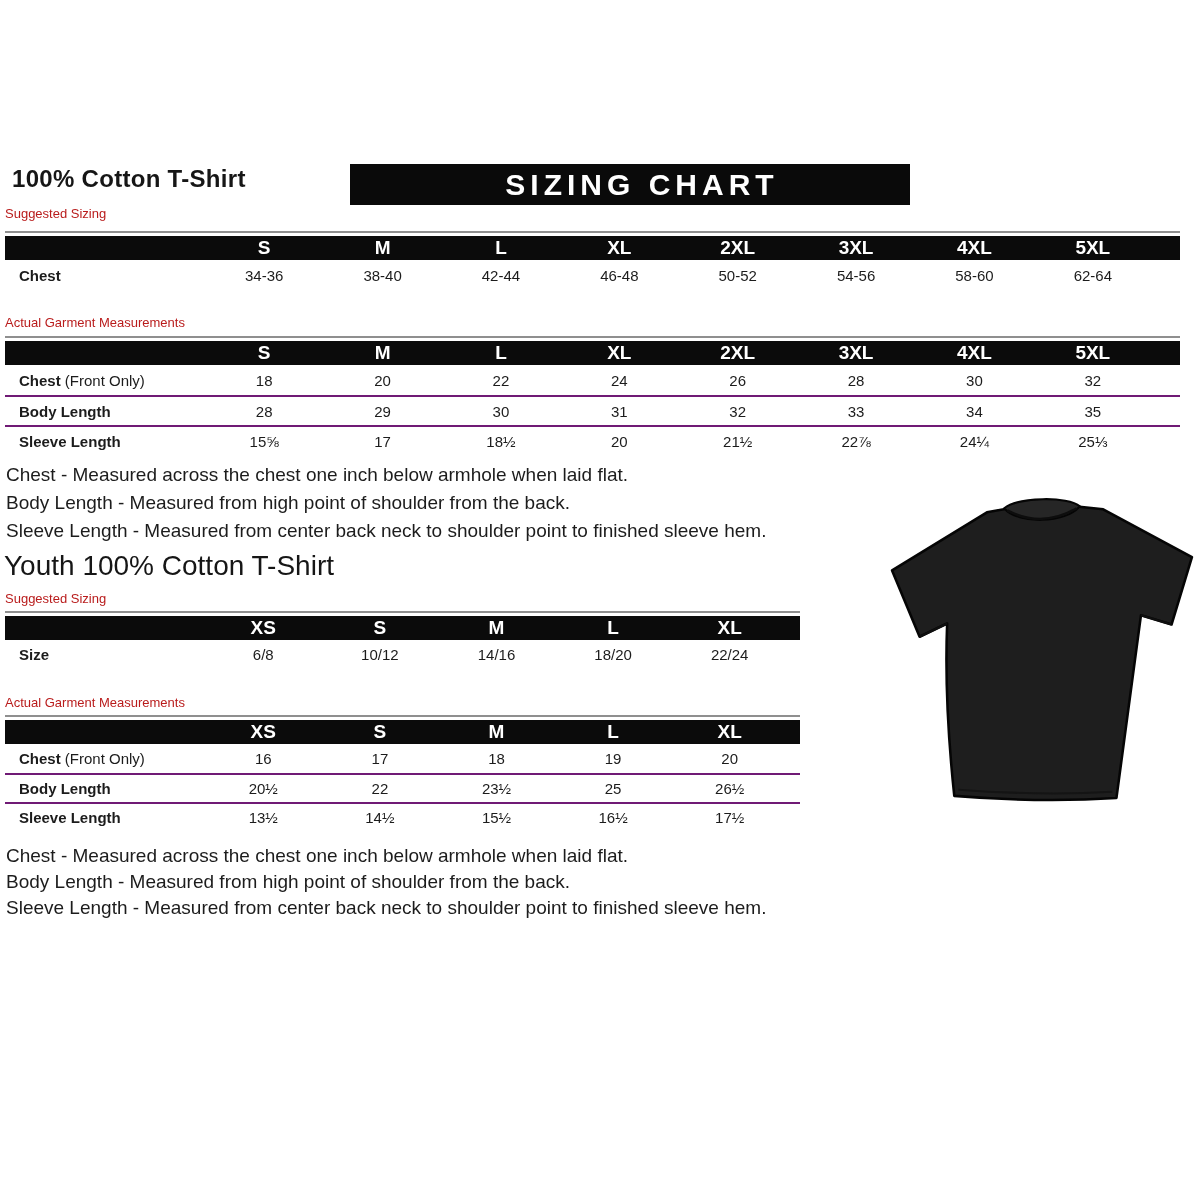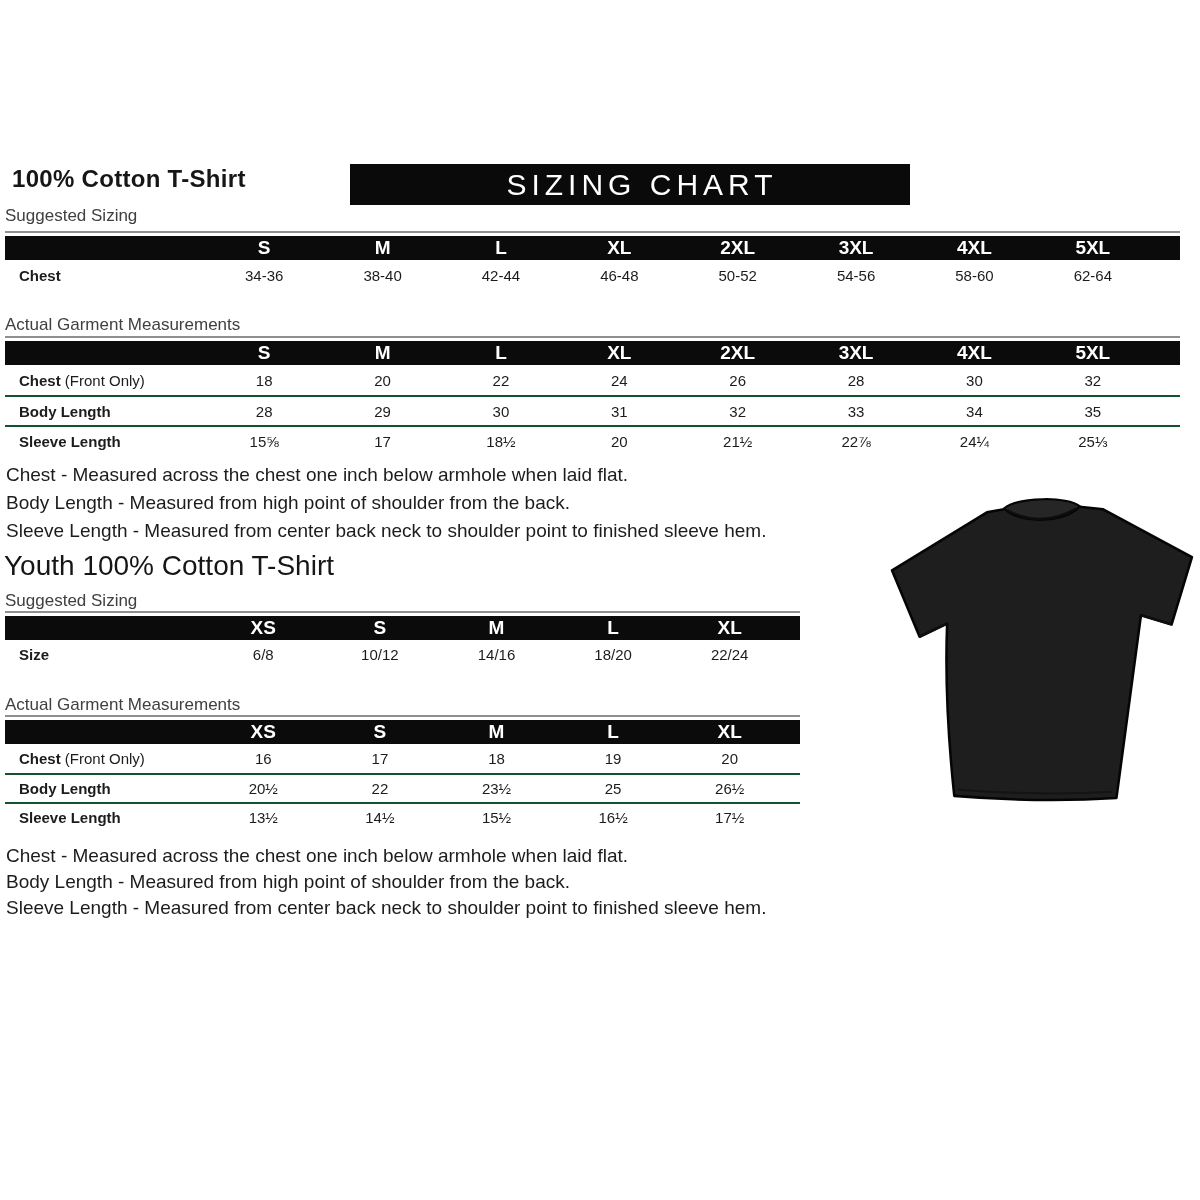--- a/index.html
+++ b/index.html
@@ -12,29 +12,29 @@
   .canvas { position: relative; width: 1200px; height: 1200px; background: #fff; overflow: hidden; }
 
   .adult-title {
     position: absolute; left: 12px; top: 165px;
     font-size: 24px; font-weight: 700; color: #161616; letter-spacing: 0.3px;
   }
   .banner {
     position: absolute; left: 350px; top: 164px; width: 560px; height: 41px;
     background: #0a0a0a; color: #ffffff;
     display: flex; align-items: center; justify-content: center;
-    font-size: 30px; font-weight: 400; letter-spacing: 5px; padding-left: 24px;
+    font-size: 30px; font-weight: 700; letter-spacing: 5px; padding-left: 24px;
   }
   .youth-title {
     position: absolute; left: 4px; top: 550px;
     font-size: 28px; font-weight: 400; color: #161616;
   }
   .section-heading {
     position: absolute; left: 5px;
-    font-size: 17px; color: #404040;
+    font-size: 13px; color: #b91c1c;
   }
   #adult-suggested-heading { top: 206px; }
   #adult-actual-heading    { top: 315px; }
   #youth-suggested-heading { top: 591px; }
   #youth-actual-heading    { top: 695px; }
 
   .sizing-table { position: absolute; border-top: 2px solid #8f8f8f; }
   #adult-suggested-table { left: 5px; top: 231px; width: 1175px; }
   #adult-actual-table    { left: 5px; top: 336px; width: 1175px; }
   #youth-suggested-table { left: 5px; top: 611px; width: 795px; }
@@ -44,21 +44,21 @@
     margin-top: 3px; background: #0b0b0b; color: #fff;
     height: 24px; display: flex; align-items: center;
     font-size: 19px; font-weight: 700;
   }
   .trow {
     display: flex; align-items: center;
     font-size: 15px; color: #1c1c1c;
   }
   .adult-rows .trow { height: 30px; }
   .youth-rows .trow { height: 29px; }
-  .trow + .trow { border-top: 2px solid #14532d; }
+  .trow + .trow { border-top: 2px solid #701a75; }
   .cell { flex: 1; text-align: center; white-space: nowrap; }
   .cell.label { flex: 0 0 200px; text-align: left; padding-left: 14px; }
   .row-label-strong { font-weight: 700; }
   .spacer-wide  { flex: 0 0 28px; }
   .spacer-narrow{ flex: 0 0 12px; }
 
   .notes { position: absolute; left: 6px; font-size: 19px; color: #1c1c1c; }
   #adult-notes { top: 461px; line-height: 28px; }
   #youth-notes { top: 843px; line-height: 26px; }
   .note-line { white-space: nowrap; }

